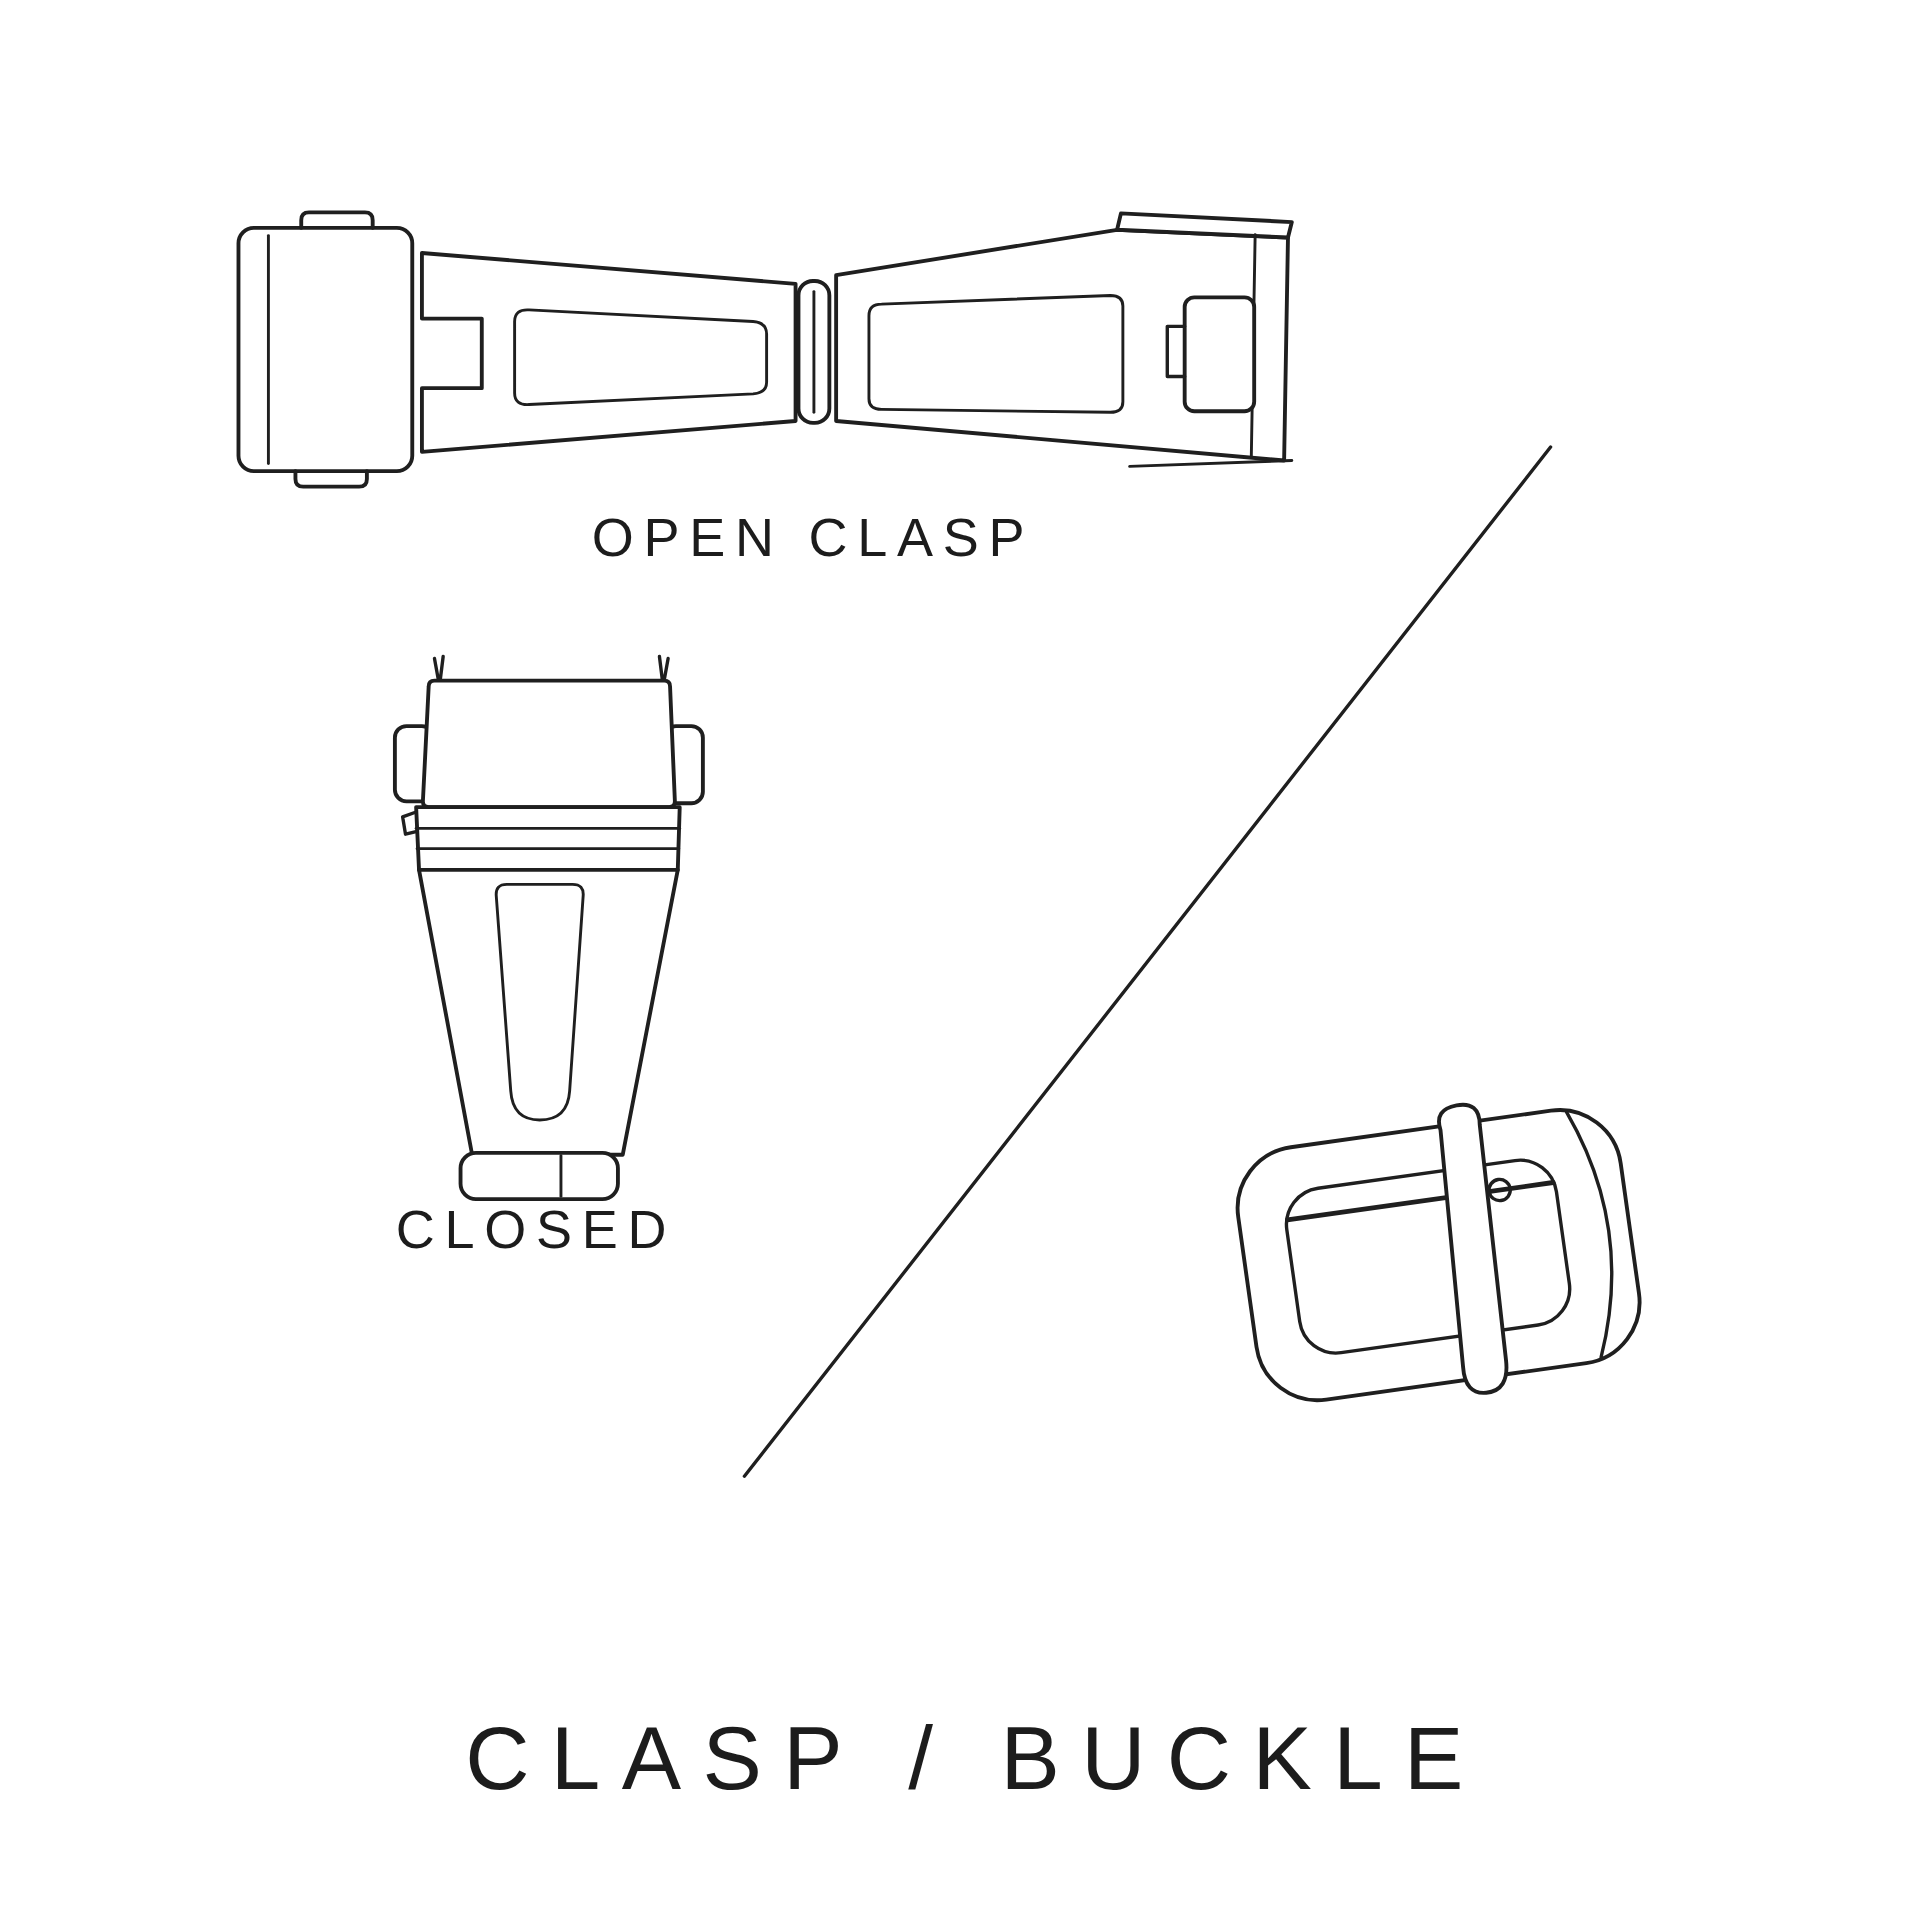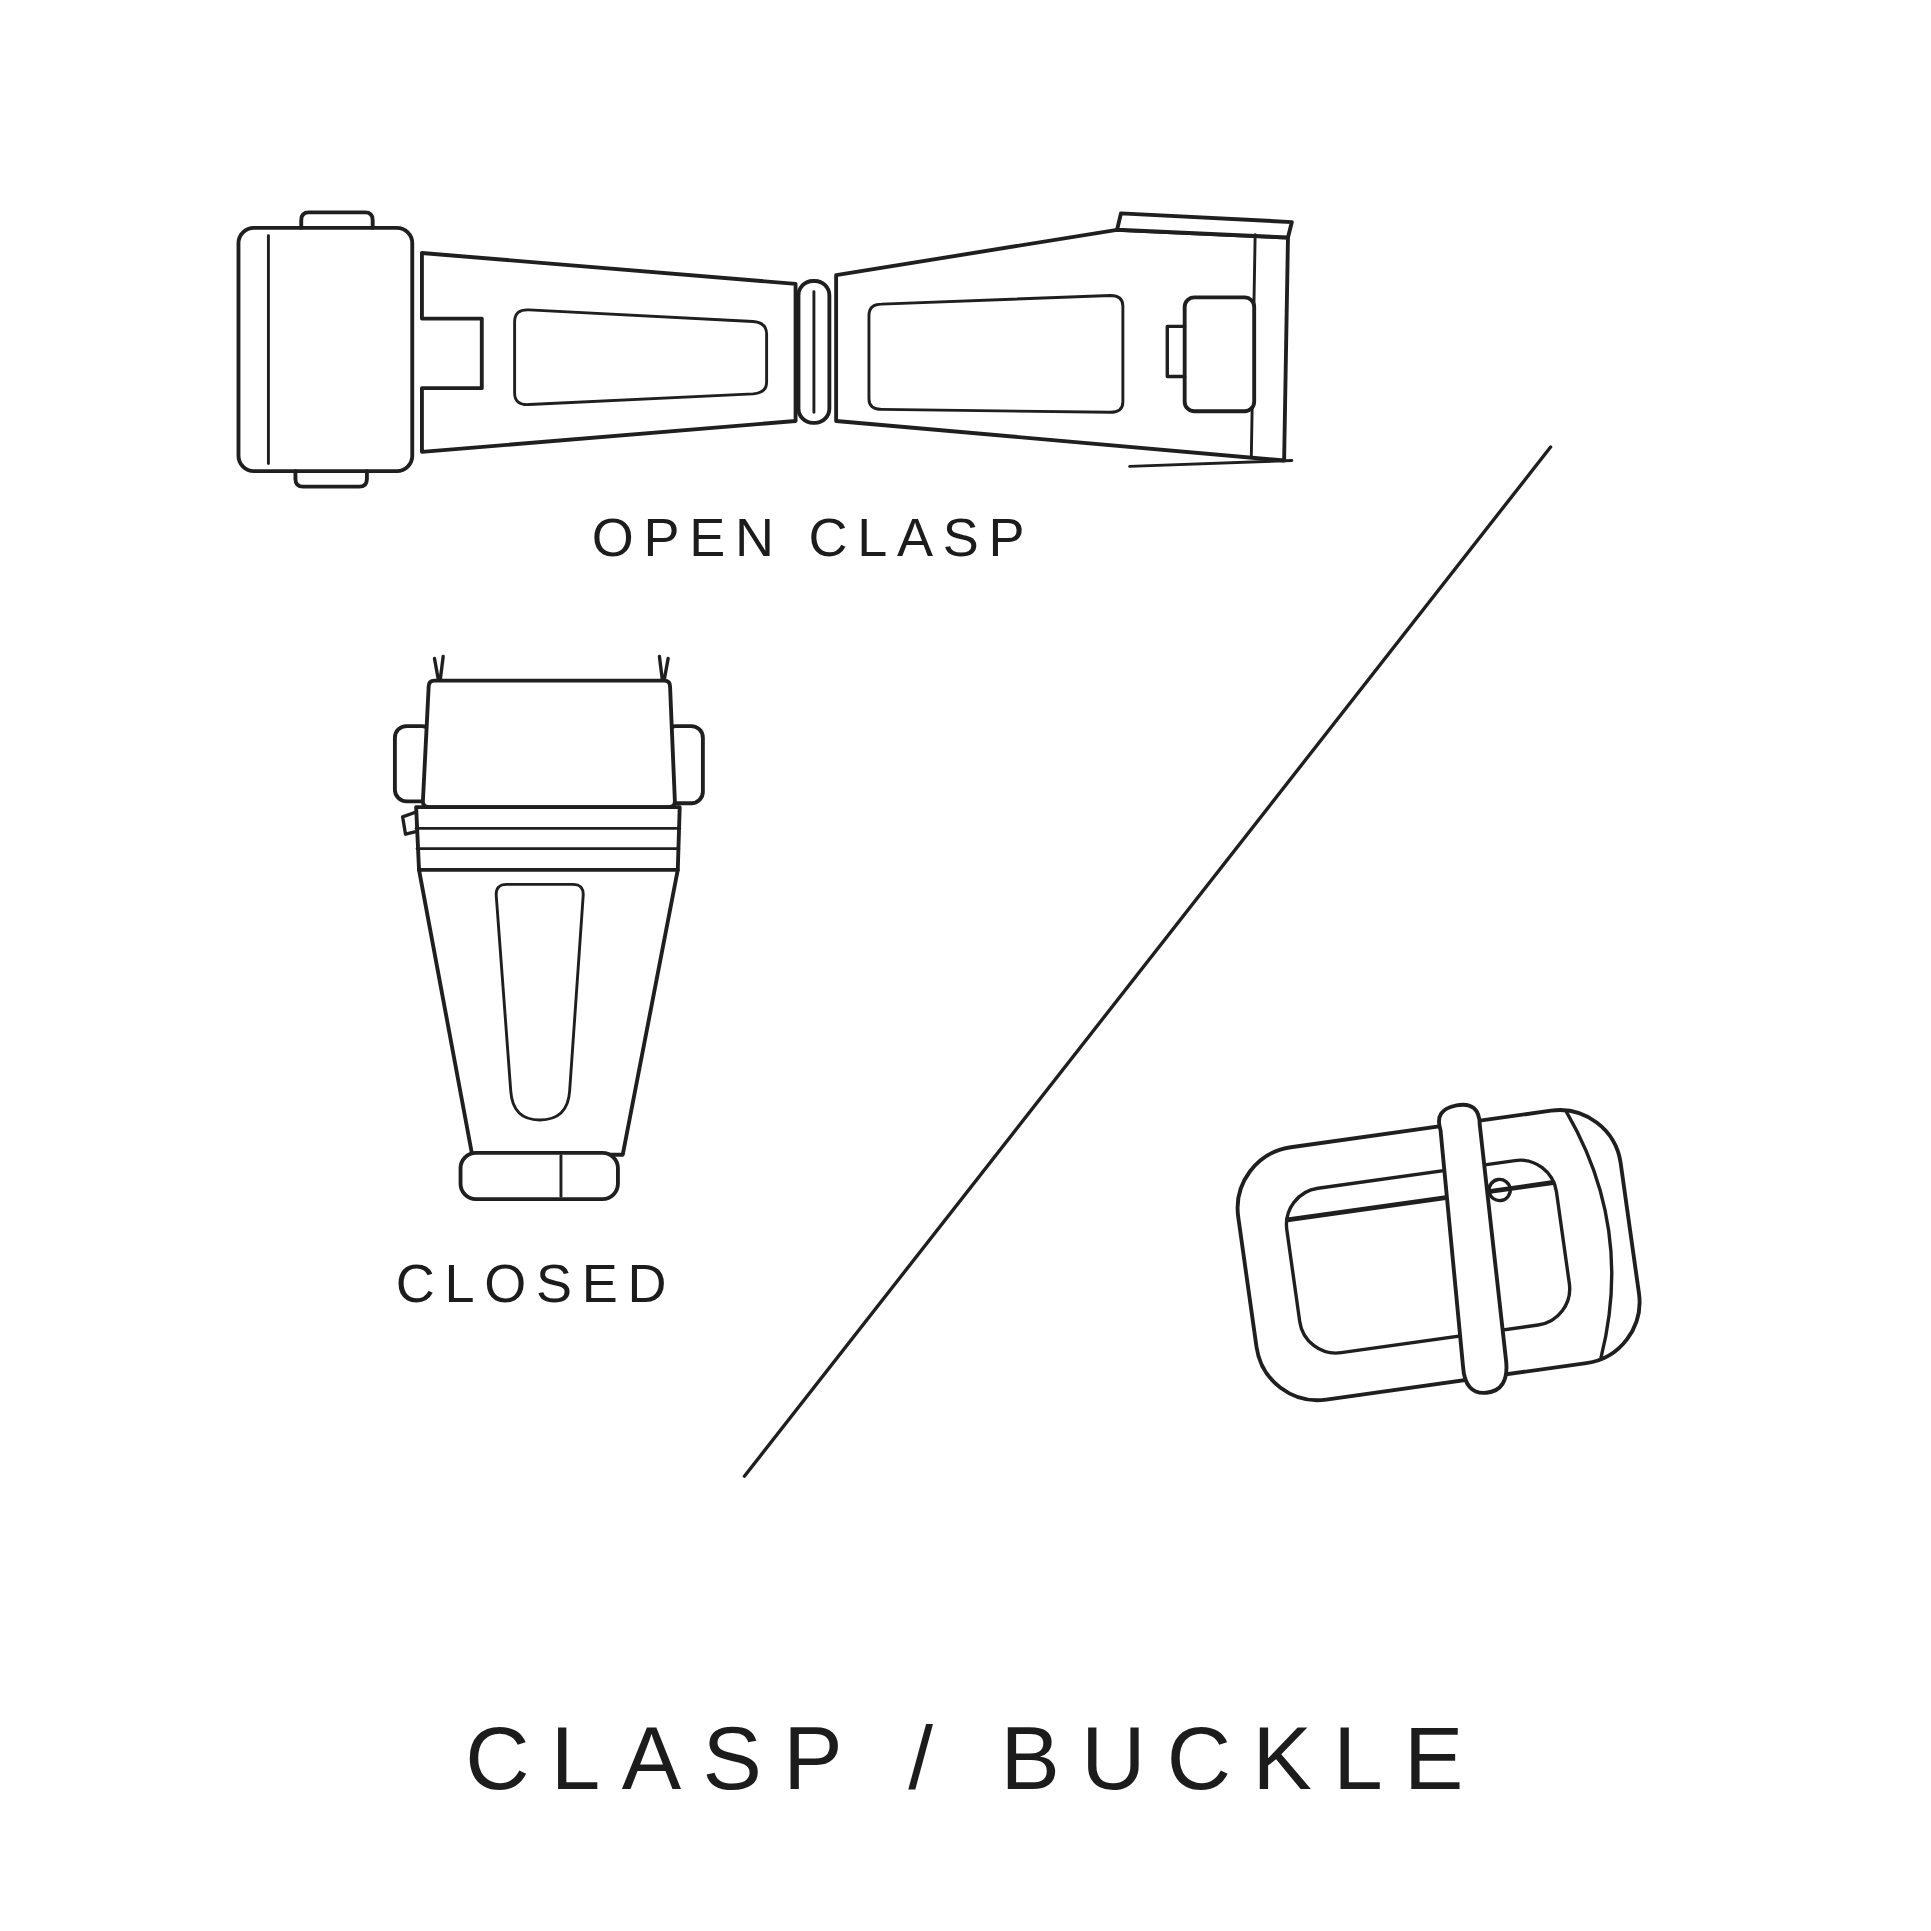--- a/index.html
+++ b/index.html
@@ -95,18 +95,18 @@
       <line x1="-150" y1="-58" x2="128" y2="-58" stroke-width="5"></line>
 
       <path d="M20,-128 Q16,-150 40,-151 Q64,-152 61,-128 L54,118 Q53,149 29,148 Q7,147 9,118 Z"></path>
 
       <circle cx="72" cy="-58" r="11" fill="none" stroke-width="3.5"></circle>
     </g>
   </svg>
 
   <div class="label" style="left:813px; top:506px;">OPEN CLASP</div>
 
-  <div class="label" style="left:536px; top:1252px;">CLOSED</div>
+  <div class="label" style="left:536px; top:1198px;">CLOSED</div>
 
   <div class="title" style="left:966px; top:1707px;">CLASP / BUCKLE</div>
 
 </div>
 
 
 </body></html>

